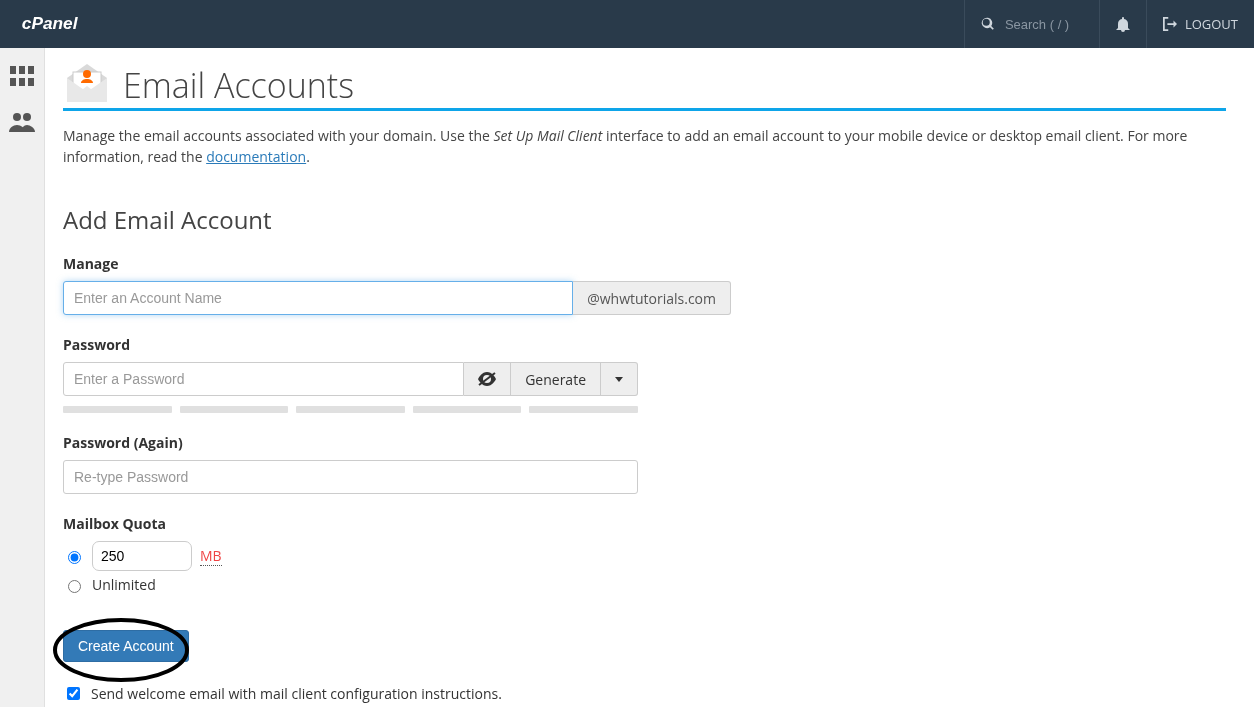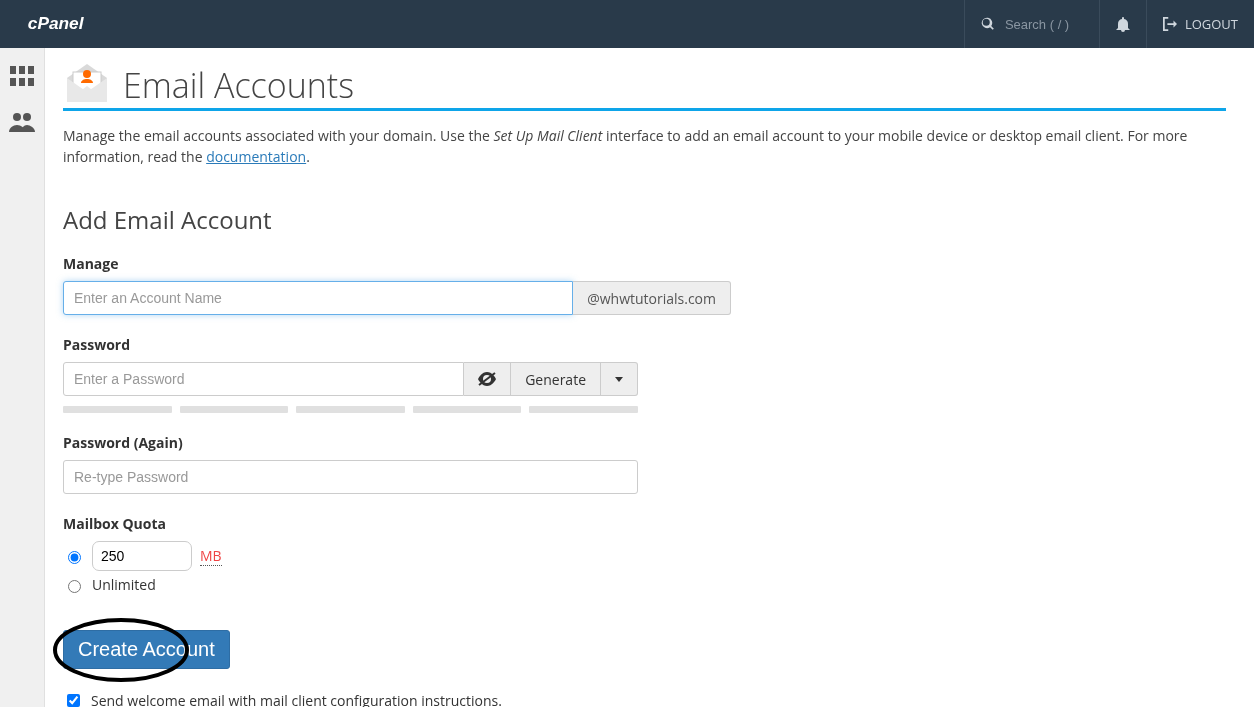--- a/index.html
+++ b/index.html
@@ -14,21 +14,21 @@
   .topbar {
     background: #293a4a;
     color: #fff;
     height: 48px;
     display: flex;
     align-items: stretch;
   }
   .topbar .brand {
     display: flex;
     align-items: center;
-    padding: 0 26px;
+    padding: 0 20px;
   }
   .topbar .brand svg { height: 22px; }
   .topbar .spacer { flex: 1; }
   .topbar .cell {
     display: flex;
     align-items: center;
     padding: 0 16px;
     border-left: 1px solid #3a4b5b;
     color: #d0d7de;
     font-size: 13px;
@@ -152,21 +152,21 @@
   .quota-row input[type=text]{
     width:100px; height:30px; padding:4px 8px;
     border:1px solid #ccc; border-radius:7px; font-size:14px;
   }
   .quota-row .unit { color:#ef4444; font-size:14px; border-bottom:1px dotted #555; }
 
   .btn-primary {
     display:inline-block;
     background:#337ab7; color:#fff;
     border:1px solid #2e6da4; border-radius:3px;
-    padding:7px 14px; font-size:20px; cursor:pointer;
+    padding:7px 14px; font-size:14px; cursor:pointer;
   }
   .create-wrap { position:relative; display:inline-block; margin-top:16px; margin-bottom:16px; }
   .create-wrap svg.ring { position:absolute; top:-20px; left:-18px; pointer-events:none; }
 
   .check-row { display:flex; align-items:center; gap:8px; margin-top:6px; }
 
   .envelope-icon { width:48px; height:42px; position:relative; }
 </style>
 </head>
 <body>

